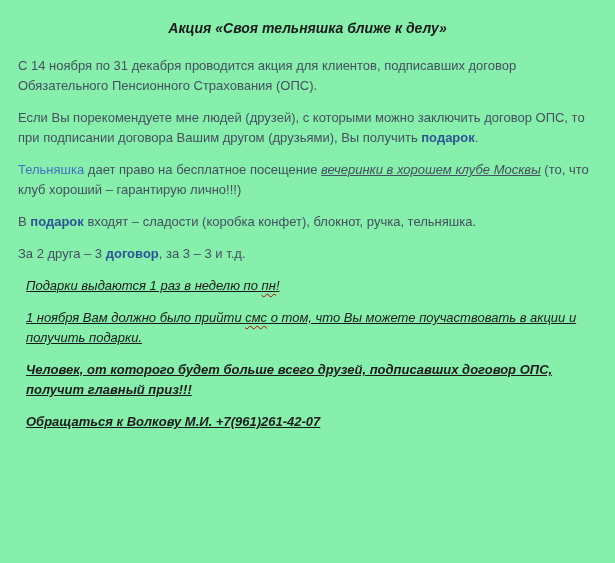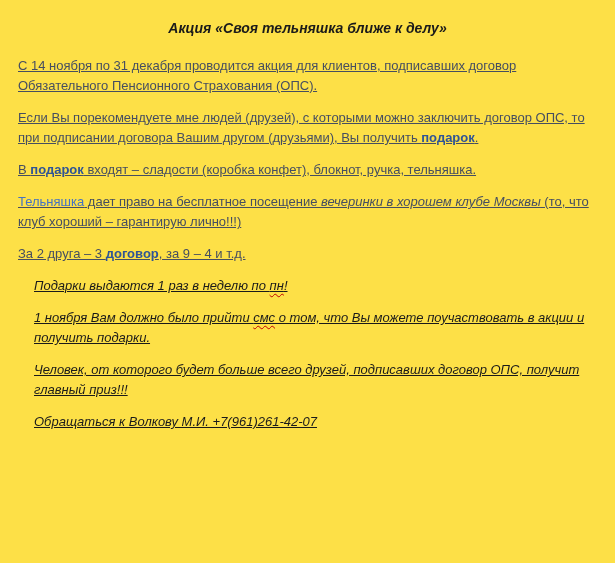--- a/index.html
+++ b/index.html
@@ -5,60 +5,59 @@
   html, body {
     margin: 0;
     padding: 0;
     background: #ffffff;
   }
   .page {
     position: relative;
     width: 615px;
     height: 563px;
     box-sizing: border-box;
-    background: #fde047;
+    background: #86efac;
     padding: 17px 18px 0 18px;
     font-family: "Liberation Sans", "DejaVu Sans", sans-serif;
     font-size: 13px;
     line-height: 20px;
     overflow: hidden;
   }
   .doc-title {
     margin: 0 0 17px 0;
     text-align: center;
     font-size: 14px;
     font-weight: bold;
     font-style: italic;
     color: #1a1a1a;
     line-height: 22px;
   }
   p.body-p {
     margin: 0 0 12px 0;
     color: #464e60;
-    text-decoration: underline;
   }
   .bold-blue {
     font-weight: bold;
     color: #2f5496;
   }
   .accent-word {
     color: #4472c4;
   }
   .ital-underline {
     font-style: italic;
     text-decoration: underline;
   }
   p.black-p {
-    margin: 0 0 12px 16px;
+    margin: 0 0 12px 8px;
     color: #1a1a1a;
     font-style: italic;
     text-decoration: underline;
   }
   p.black-p.bold {
-    font-weight: normal;
+    font-weight: bold;
   }
   .squiggle {
     text-decoration: underline wavy #c00000;
     text-decoration-thickness: 1px;
     text-underline-offset: 3px;
   }
   .gap-a { margin-top: 30px; }
   .gap-b { margin-top: 28px; }
   .gap-c { margin-top: 29px; }
 </style>
@@ -66,26 +65,26 @@
 <body>
 
 <div class="page">
 
   <h1 class="doc-title">Акция «Своя тельняшка ближе к делу»</h1>
 
   <p class="body-p"><span>С 14 ноября по 31 декабря проводится акция для клиентов, подписавших договор Обязательного Пенсионного Страхования (ОПС).</span></p>
 
   <p class="body-p"><span>Если Вы порекомендуете мне людей (друзей), с которыми можно заключить договор ОПС, то при подписании договора Вашим другом (друзьями), Вы получить </span><span class="bold-blue">подарок</span><span>.</span></p>
 
+  <p class="body-p"><span class="accent-word">Тельняшка</span><span> дает право на бесплатное посещение  </span><span class="ital-underline">вечеринки в хорошем клубе Москвы</span><span> (то, что клуб хороший – гарантирую лично!!!)</span></p>
+
   <p class="body-p"><span>В </span><span class="bold-blue">подарок</span><span> входят – сладости (коробка конфет), блокнот, ручка, тельняшка.</span></p>
 
-  <p class="body-p"><span class="accent-word">Тельняшка</span><span> дает право на бесплатное посещение  </span><span class="ital-underline">вечеринки в хорошем клубе Москвы</span><span> (то, что клуб хороший – гарантирую лично!!!)</span></p>
 
-
-  <p class="body-p"><span>За 2 друга – 3 </span><span class="bold-blue">договор</span><span>, за 9 – 4 и т.д.</span></p>
+  <p class="body-p"><span>За 2 друга – 3 </span><span class="bold-blue">договор</span><span>, за 3 – 3 и т.д.</span></p>
 
   <p class="black-p"><span>Подарки выдаются 1 раз в неделю по </span><span class="squiggle">пн</span><span>!</span></p>
 
   <p class="black-p gap-a"><span>1 ноября Вам должно было прийти </span><span class="squiggle">смс</span><span> о том, что Вы можете поучаствовать в акции и получить подарки.</span></p>
 
   <p class="black-p bold gap-b"><span>Человек, от которого  будет больше всего друзей, подписавших договор ОПС, получит главный приз!!!</span></p>
 
   <p class="black-p bold gap-c"><span>Обращаться  к Волкову М.И.  +7(961)261-42-07</span></p>
 
 </div>

